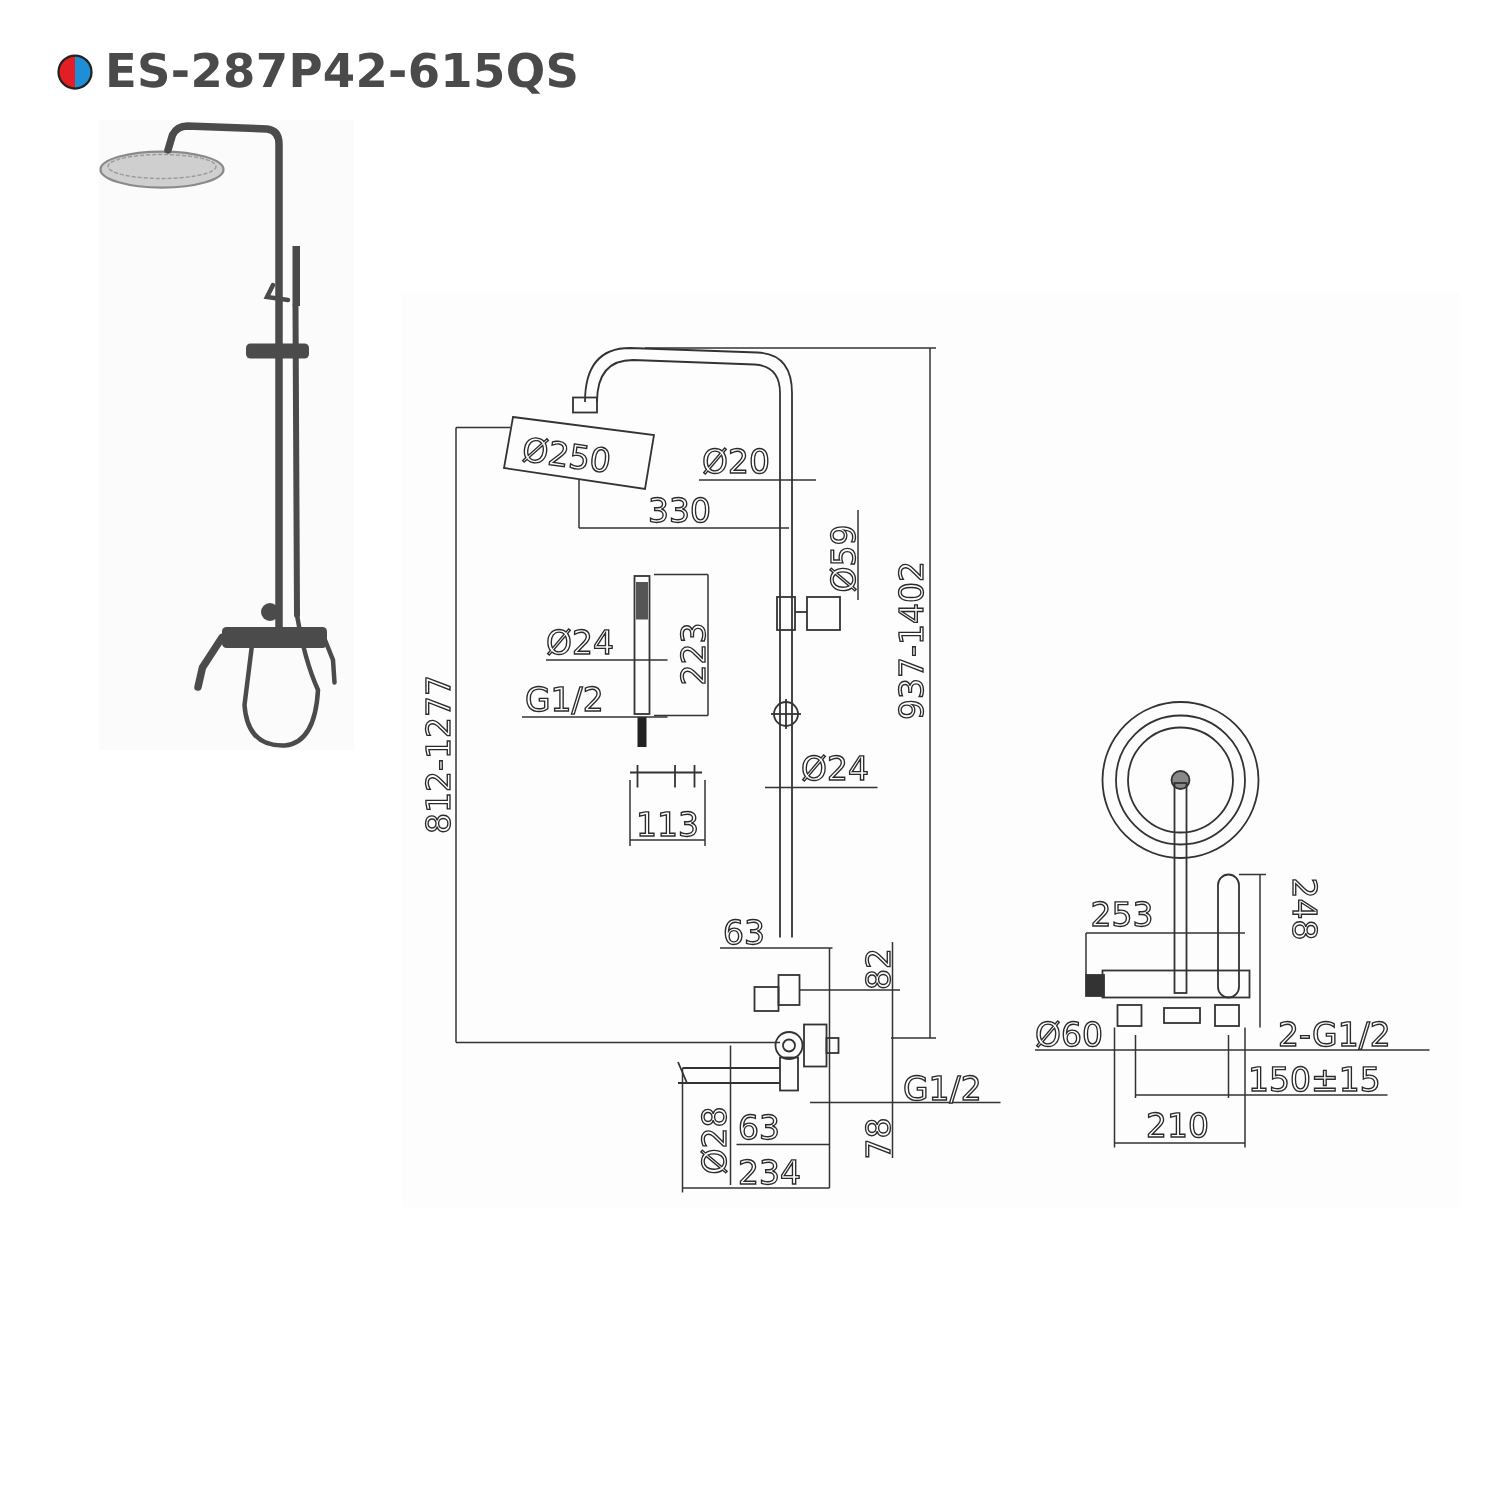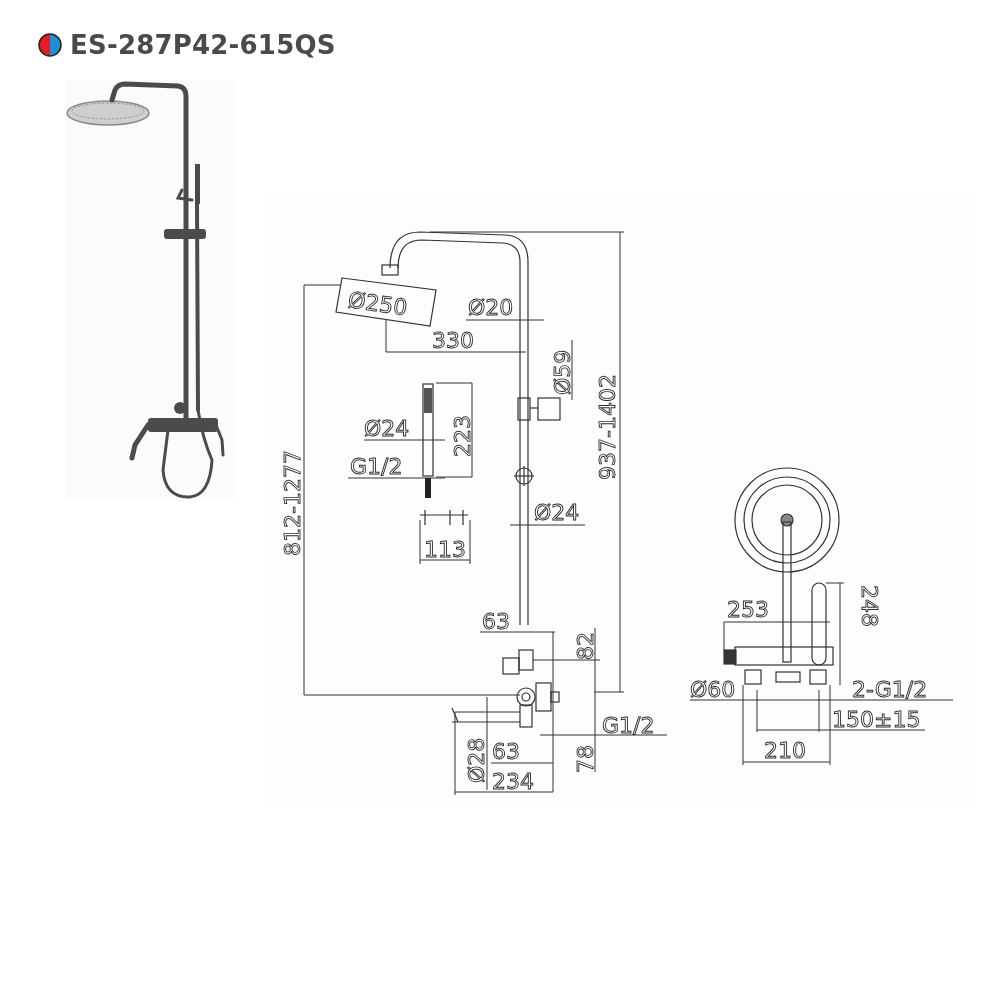--- a/index.html
+++ b/index.html
@@ -1,18 +1,18 @@
 <!DOCTYPE html>
 <html><head>
   <meta charset="utf-8">
   <style>
     html, body { margin:0; padding:0; background:#ffffff; }
     body { width:1000px; height:1000px; position:relative; overflow:hidden; font-family:"Liberation Sans", sans-serif; }
     .title { position:absolute; left:38px; top:30px; display:flex; align-items:center; gap:8px; }
-    .title-text { font-family:"DejaVu Sans", sans-serif; font-weight:bold; font-size:26px; color:#4a4a4a; letter-spacing:0.2px; }
+    .title-text { font-family:"DejaVu Sans", sans-serif; font-weight:bold; font-size:31px; color:#4a4a4a; letter-spacing:0.2px; }
     .hc-icon { width:24px; height:24px; display:block; }
     .photo { position:absolute; left:66px; top:80px; width:170px; height:420px; background:#fbfbfb; }
     .panel { position:absolute; left:268px; top:195px; width:705px; height:610px; background:#fdfdfd; }
     svg.drawing { position:absolute; left:0; top:0; width:1000px; height:1000px; }
     .dim { font-family:"DejaVu Sans", sans-serif; font-size:22px; fill:#fff; stroke:#2a2a2a; stroke-width:0.9; font-weight:normal; }
   </style>
 </head>
 <body>
 
 <div class="title">

